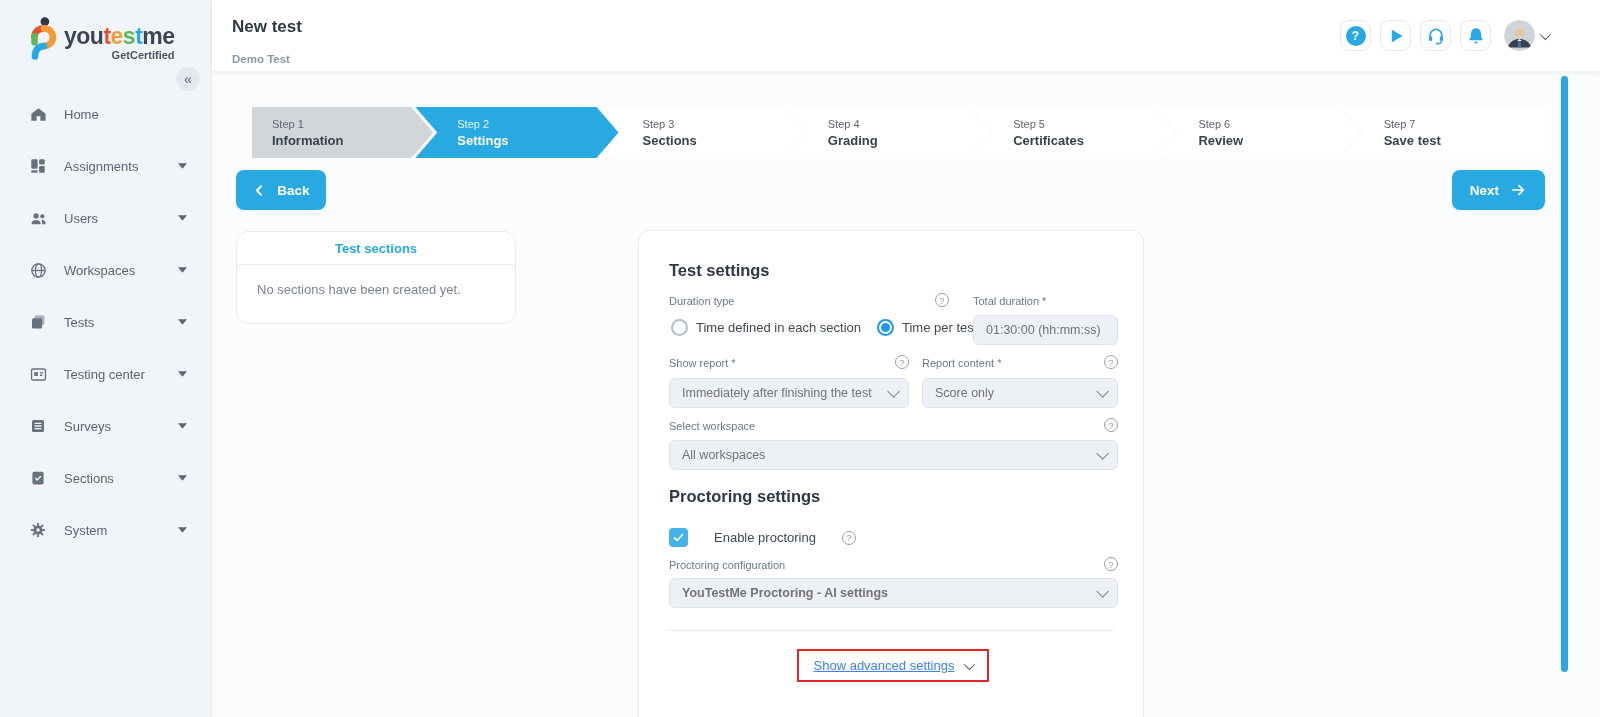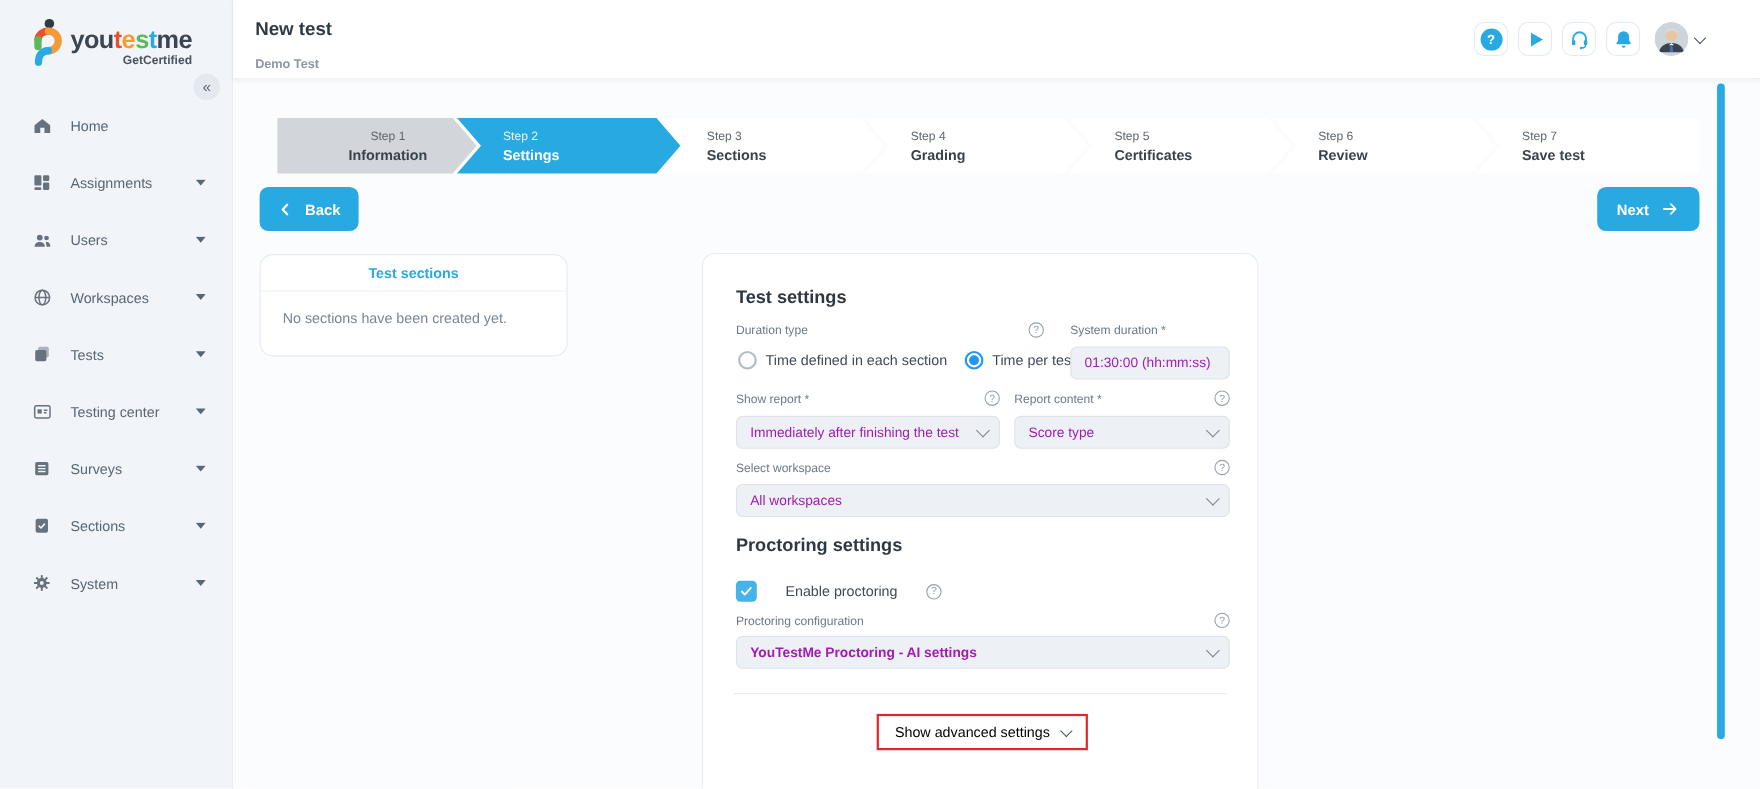--- a/index.html
+++ b/index.html
@@ -39,21 +39,21 @@
   .avatar-wrap { display:flex; align-items:center; gap:5px; margin-left:4px; cursor:pointer; }
   .avatar { width:31px; height:31px; border-radius:50%; overflow:hidden; }
   .chev-down { width:8px; height:8px; border-right:1.8px solid #4c5864; border-bottom:1.8px solid #4c5864; transform:rotate(45deg) translateY(-2px); }
 
   
   .content { position:absolute; left:212px; top:72px; width:1388px; height:645px; background:#fbfcfd; }
 
   
   .steps { position:absolute; left:24px; right:55px; top:35px; height:51px; display:flex; }
   .step { flex:1; margin-left:-18px; background:#fff; clip-path:polygon(0 0, calc(100% - 22px) 0, 100% 50%, calc(100% - 22px) 100%, 0 100%, 22px 50%); filter:drop-shadow(0 0 1px #d9dfe5); display:flex; flex-direction:column; justify-content:center; padding-left:42px; cursor:pointer; }
-  .step:first-child { margin-left:16px; clip-path:polygon(0 0, calc(100% - 22px) 0, 100% 50%, calc(100% - 22px) 100%, 0 100%); padding-left:20px;text-align:center; }
+  .step:first-child { margin-left:16px; clip-path:polygon(0 0, calc(100% - 22px) 0, 100% 50%, calc(100% - 22px) 100%, 0 100%); padding-left:20px; }
   .step:last-child { clip-path:polygon(0 0, 100% 0, 100% 100%, 0 100%, 22px 50%); }
   .step .s-num { font-size:11px; color:#5d656e; margin-bottom:3px; }
   .step .s-label { font-size:13px; font-weight:700; color:#39424b; }
   .step.completed { background:#d2d6da; }
   .step.active { background:#29a9e1; }
   .step.active .s-num { color:#eaf6fc; }
   .step.active .s-label { color:#fff; }
 
   
   .btn { position:absolute; height:40px; background:#29a9e1; border:none; border-radius:8px; color:#fff; font-size:13.5px; font-weight:700; display:flex; align-items:center; justify-content:center; gap:10px; cursor:pointer; font-family:inherit; }
@@ -65,34 +65,34 @@
   .sections-title { height:33px; display:flex; align-items:center; justify-content:center; font-size:13px; font-weight:700; color:#29a9e1; border-bottom:1px solid #eceff3; }
   .sections-empty { padding:17px 20px; font-size:13px; color:#7a8591; }
 
   
   .settings-card { position:absolute; left:426px; top:158px; width:506px; height:600px; background:#fff; border:1px solid #e8edf2; border-radius:12px; }
   .card-h { position:absolute; left:30px; font-size:16.5px; font-weight:700; color:#2e3744; }
   .f-label { position:absolute; font-size:11px; color:#6b7987; }
   .q-icon { position:absolute; width:14px; height:14px; border:1px solid #96a1ad; border-radius:50%; color:#96a1ad; font-size:9.5px; display:flex; align-items:center; justify-content:center; }
   .q-icon::after { content:"?"; }
   .q-inline { position:static; flex:none; }
-  .field { position:absolute; height:30px; background:#edf1f6; border:1px solid #dde3ea; border-radius:6px; display:flex; align-items:center; padding:0 12px; font-size:12.5px; color:#a21caf; cursor:pointer; }
+  .field { position:absolute; height:30px; background:#edf1f6; border:1px solid #dde3ea; border-radius:6px; display:flex; align-items:center; padding:0 12px; font-size:12.5px; color:#737373; cursor:pointer; }
   .field .caret { margin-left:auto; width:9px; height:9px; border-right:1.6px solid #7c8894; border-bottom:1.6px solid #7c8894; transform:rotate(45deg) translateY(-3px); }
   .radio-row { position:absolute; left:32px; top:88px; display:flex; align-items:center; }
   .radio { width:17px; height:17px; border-radius:50%; background:#fff; border:2px solid #b3bdc8; flex:none; cursor:pointer; }
   .radio.checked { border-color:#2196f3; display:flex; align-items:center; justify-content:center; }
   .radio.checked::after { content:""; width:9px; height:9px; border-radius:50%; background:#2196f3; }
   .radio-label { font-size:13px; color:#3f4a56; margin-left:8px; }
   .checkbox-row { position:absolute; left:30px; top:297px; display:flex; align-items:center; gap:26px; }
   .checkbox { width:19px; height:19px; border-radius:4px; background:#45b2e8; display:flex; align-items:center; justify-content:center; cursor:pointer; }
   .checkbox svg { width:13px; height:13px; }
   .cb-label { font-size:13px; color:#3f4a56; }
   .divider { position:absolute; left:28px; right:28px; top:399px; height:1px; background:#e8edf2; }
   .advanced-box { position:absolute; left:158px; top:418px; width:192px; height:33px; border:2px solid #e5252a; background:#fff; display:flex; align-items:center; justify-content:center; gap:10px; cursor:pointer; }
-  .advanced-label { font-size:13px; color:#000000; }
+  .advanced-label { font-size:13px; color:#3b82f6;text-decoration:underline; }
   .advanced-caret { width:8px; height:8px; border-right:1.7px solid #4c5864; border-bottom:1.7px solid #4c5864; transform:rotate(45deg) translateY(-2px); }
 
   
   .scrollbar-thumb { position:absolute; left:1561px; top:76px; width:7px; height:596px; background:#29a9e1; border-radius:4px; }
 </style>
 </head>
 <body>
 
 <div class="app">
 
@@ -344,21 +344,21 @@
       <div class="sections-title">Test sections</div>
       <div class="sections-empty">No sections have been created yet.</div>
     </div>
 
     <div class="settings-card">
 
       <div class="card-h" style="top:30px;">Test settings</div>
 
       <div class="f-label" style="left:30px; top:64px;">Duration type</div>
       <div class="q-icon" style="left:296px; top:62px;"></div>
-      <div class="f-label" style="left:334px; top:64px;">System duration *</div>
+      <div class="f-label" style="left:334px; top:64px;">Total duration *</div>
 
       <div class="radio-row">
         <span class="radio"></span>
         <span class="radio-label">Time defined in each section</span>
         <span class="radio checked" style="margin-left:16px;"></span>
         <span class="radio-label">Time per test</span>
       </div>
 
       <div class="field" style="left:334px; top:84px; width:145px;">
         <span>01:30:00 (hh:mm:ss)</span>
@@ -367,21 +367,21 @@
       <div class="f-label" style="left:30px; top:126px;">Show report *</div>
       <div class="q-icon" style="left:256px; top:124px;"></div>
       <div class="f-label" style="left:283px; top:126px;">Report content *</div>
       <div class="q-icon" style="left:465px; top:124px;"></div>
 
       <div class="field" style="left:30px; top:147px; width:240px;">
         <span>Immediately after finishing the test</span>
         <span class="caret"></span>
       </div>
       <div class="field" style="left:283px; top:147px; width:196px;">
-        <span>Score type</span>
+        <span>Score only</span>
         <span class="caret"></span>
       </div>
 
       <div class="f-label" style="left:30px; top:189px;">Select workspace</div>
       <div class="q-icon" style="left:465px; top:187px;"></div>
       <div class="field" style="left:30px; top:209px; width:449px;">
         <span>All workspaces</span>
         <span class="caret"></span>
       </div>
 

